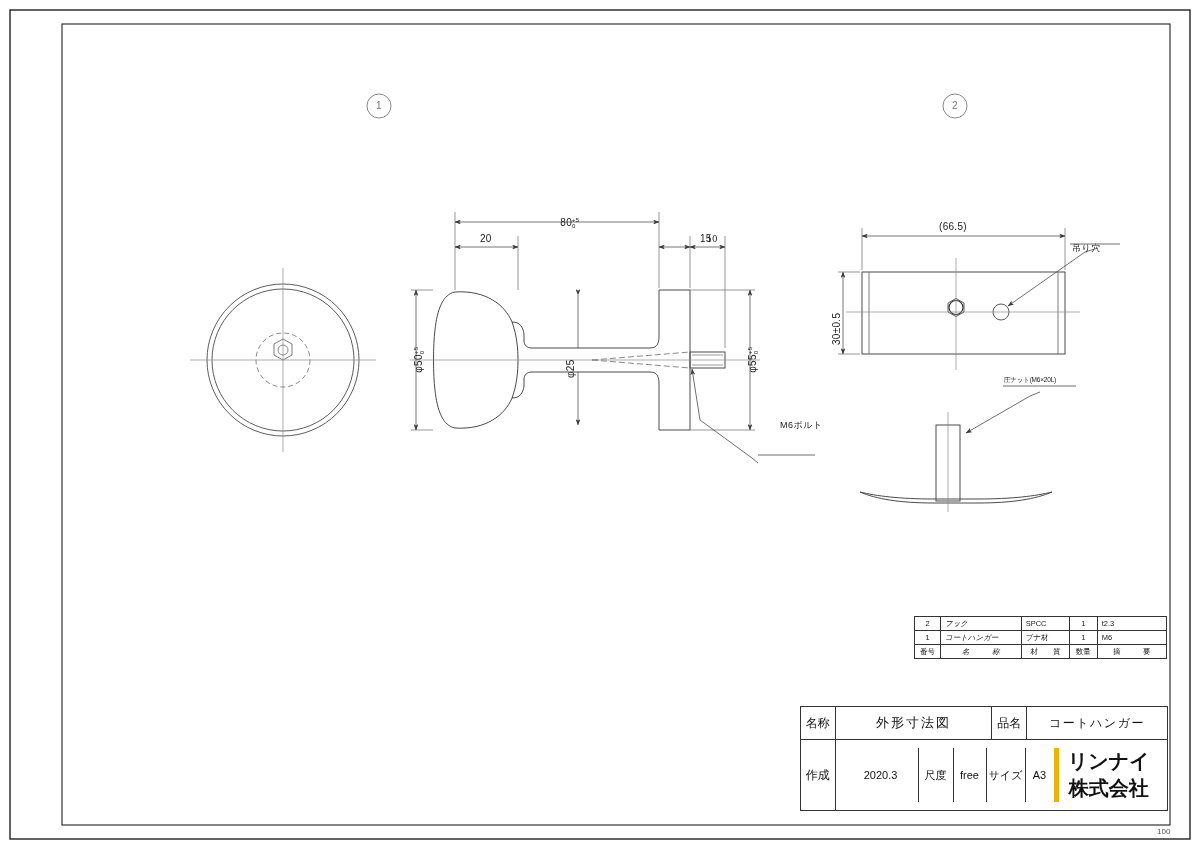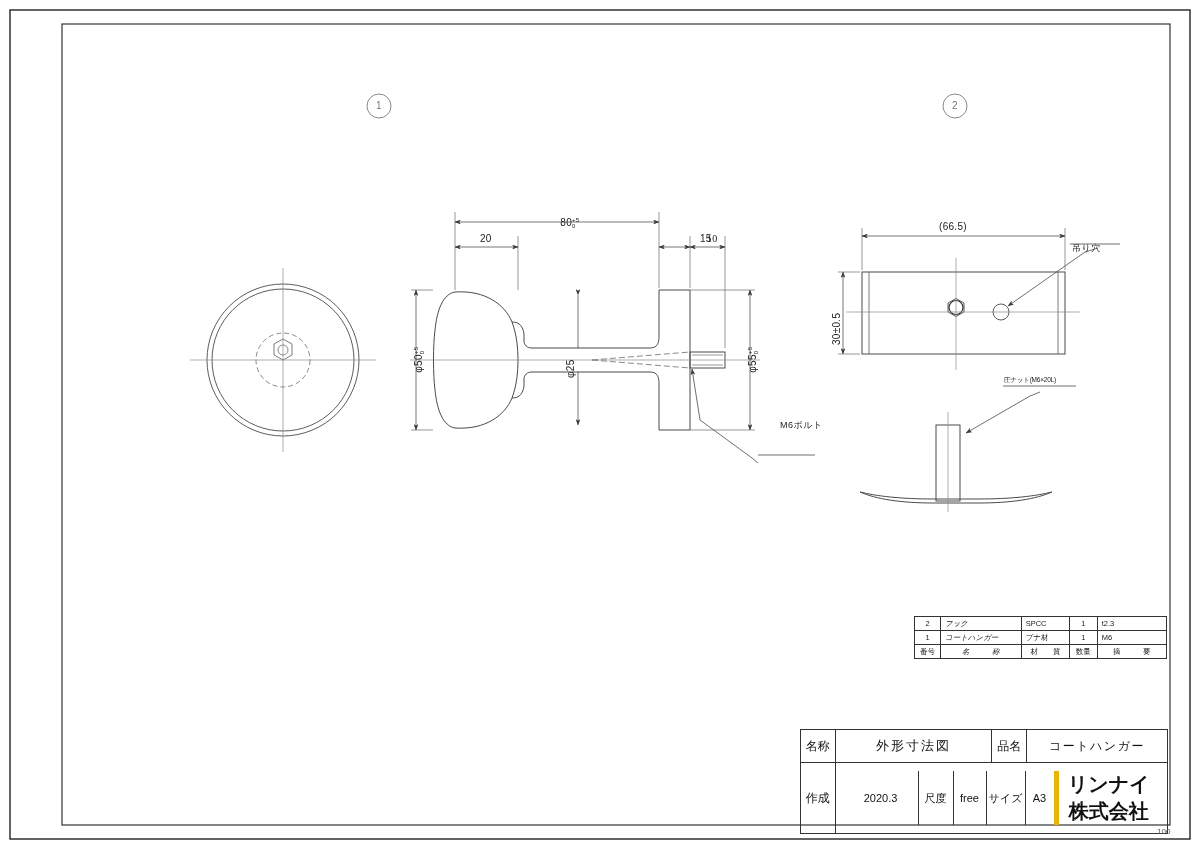--- a/index.html
+++ b/index.html
@@ -36,21 +36,21 @@
   #parts td{border:1px solid #333;height:13px;padding:0 2px;text-align:center;}
   #parts td.lft{text-align:left;padding-left:4px;}
   .c-no{width:24px;}
   .c-nm{width:84px;font-style:italic;}
   .c-mt{width:46px;}
   .c-qt{width:26px;}
   .c-rm{width:70px;}
 
   
   #title{
-    position:absolute;left:800px;top:729px;width:368px;
+    position:absolute;left:800px;top:706px;width:368px;
     border-collapse:collapse;font-size:11px;color:#111;
   }
   #title td{border:1px solid #333;padding:0;text-align:center;vertical-align:middle;}
   .tb-hd{width:34px;font-size:12px;font-weight:normal;}
   .r1{height:33px;}
   .r2{height:44px;}
   .r3{height:29px;border-radius:12px;}
   .model-main{font-size:15px;letter-spacing:0.5px;line-height:1.12;}
   .model-sub{font-size:13px;letter-spacing:0.5px;line-height:1.12;}
   .brand{font-size:20px;font-weight:bold;letter-spacing:0px;}

